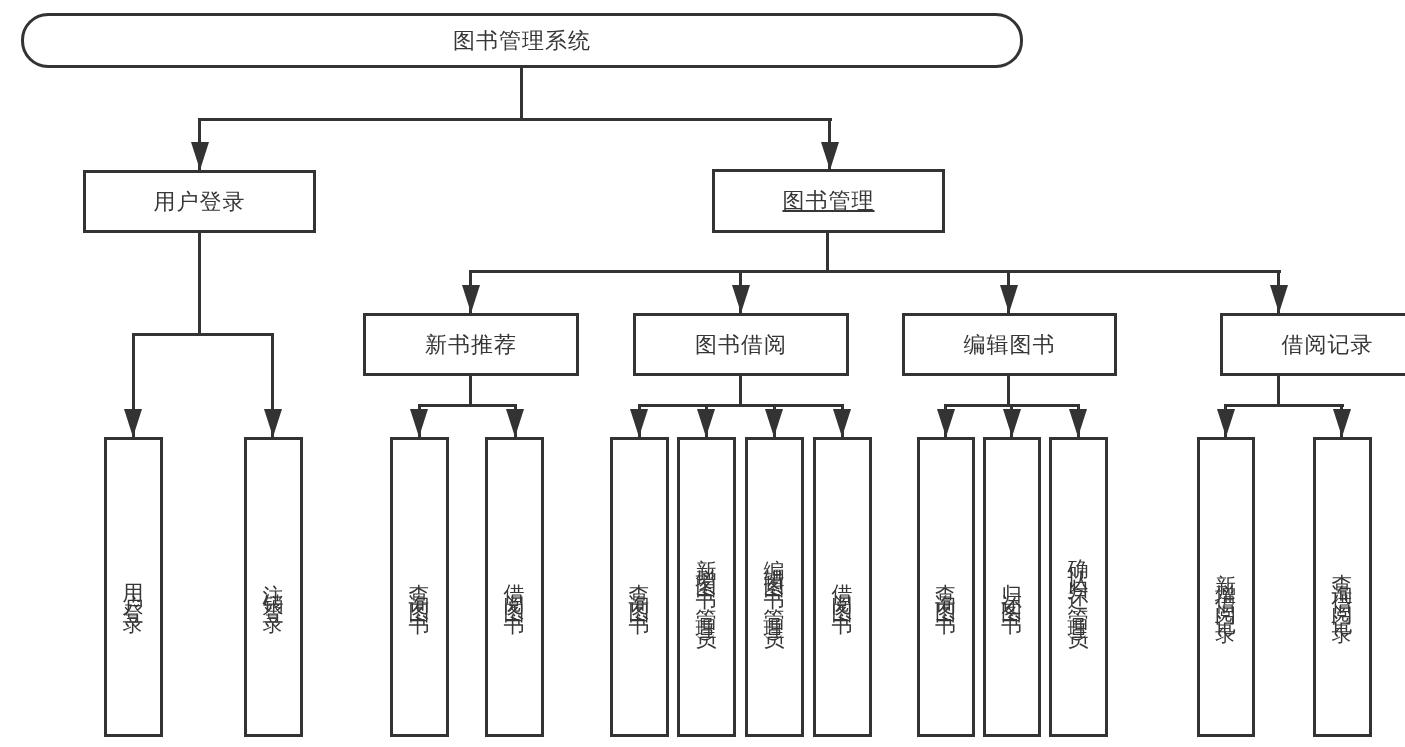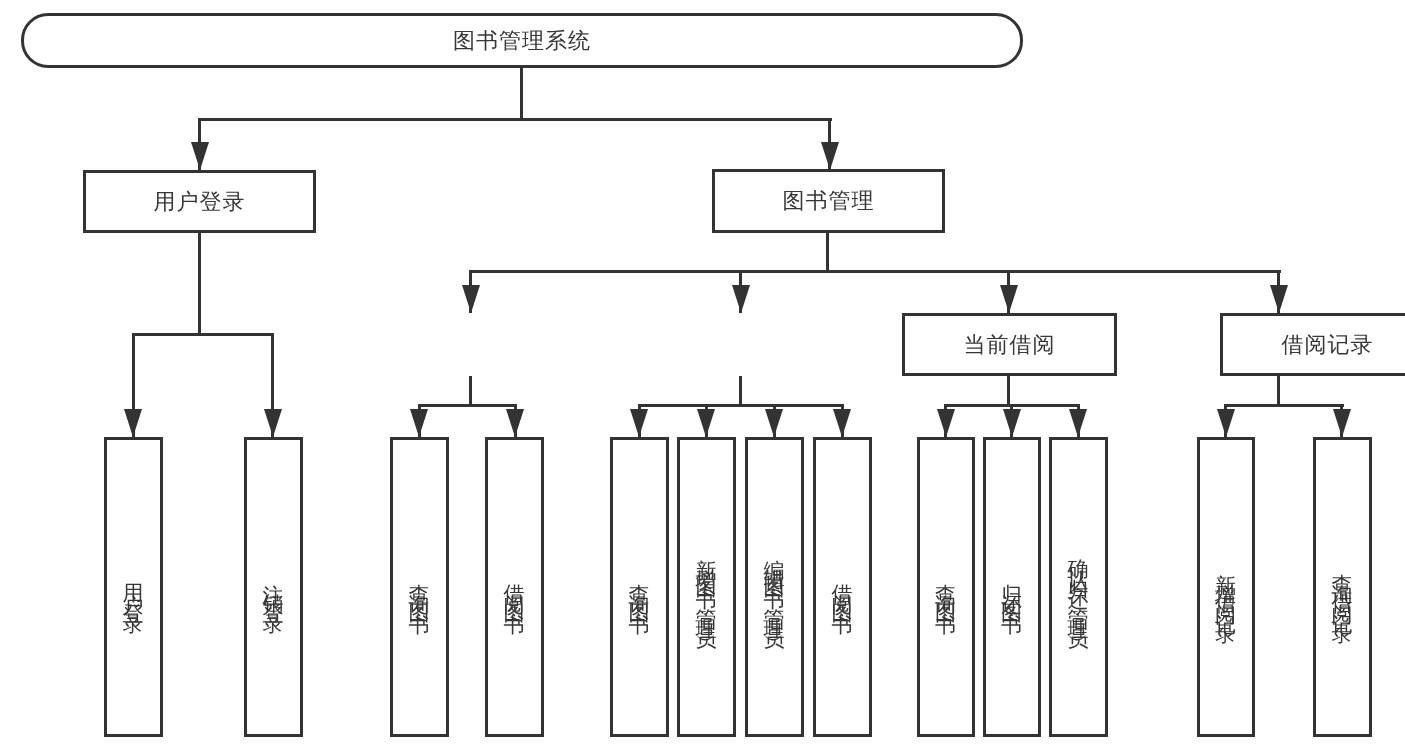--- a/index.html
+++ b/index.html
@@ -68,28 +68,34 @@
 <div id="canvas">
 
   <div class="box" style="left:21px;top:13px;width:1002px;height:55px;border-radius:27px;">
     <span>图书管理系统</span>
   </div>
 
   <div class="box" style="left:83px;top:170px;width:233px;height:63px;">
     <span>用户登录</span>
   </div>
 
-  <div class="box" style="left:712px;top:169px;width:233px;height:64px;">
+  <div class="box" style="left:712px;top:169px;width:233px;height:64px;text-decoration:underline;">
     <span>图书管理</span>
   </div>
 
-
+  <div class="box" style="left:363px;top:313px;width:216px;height:63px;">
+    <span>新书推荐</span>
+  </div>
+
+  <div class="box" style="left:633px;top:313px;width:216px;height:63px;">
+    <span>图书借阅</span>
+  </div>
 
   <div class="box" style="left:902px;top:313px;width:215px;height:63px;">
-    <span>当前借阅</span>
+    <span>编辑图书</span>
   </div>
 
   <div class="box" style="left:1172px;top:313px;width:215px;height:63px;margin-left:48px;">
     <span>借阅记录</span>
   </div>
 
   <div class="box leaf" style="left:104px;top:437px;width:59px;height:300px;">
     <span class="vlabel">用户登录</span>
   </div>
 

